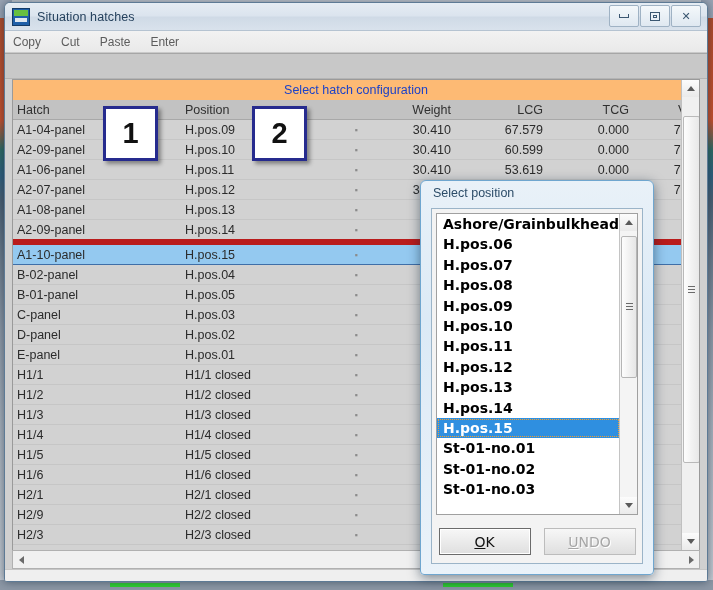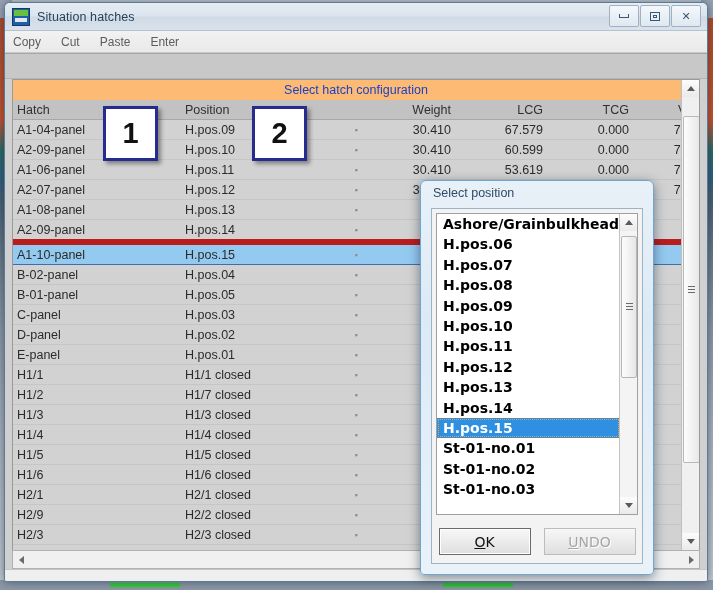--- a/index.html
+++ b/index.html
@@ -626,21 +626,21 @@
                 <td>H1/1</td>
                 <td>H1/1 closed</td>
                 <td class="dot">▪</td>
                 <td class="num">20.9</td>
                 <td class="num"></td>
                 <td class="num"></td>
                 <td class="num"></td>
               </tr>
               <tr class="row">
                 <td>H1/2</td>
-                <td>H1/7 closed</td>
+                <td>H1/2 closed</td>
                 <td class="dot">▪</td>
                 <td class="num">26.0</td>
                 <td class="num"></td>
                 <td class="num"></td>
                 <td class="num"></td>
               </tr>
               <tr class="row">
                 <td>H1/3</td>
                 <td>H1/3 closed</td>
                 <td class="dot">▪</td>

